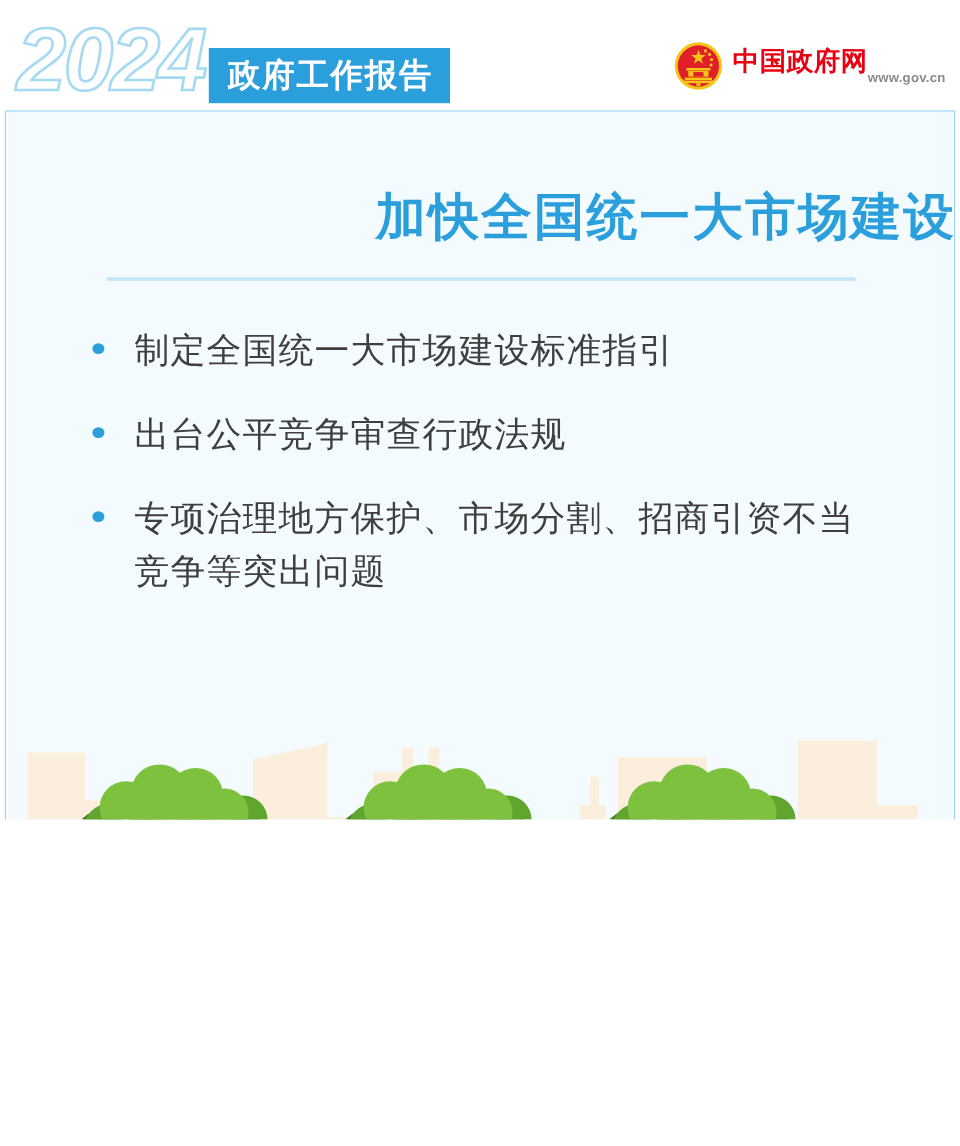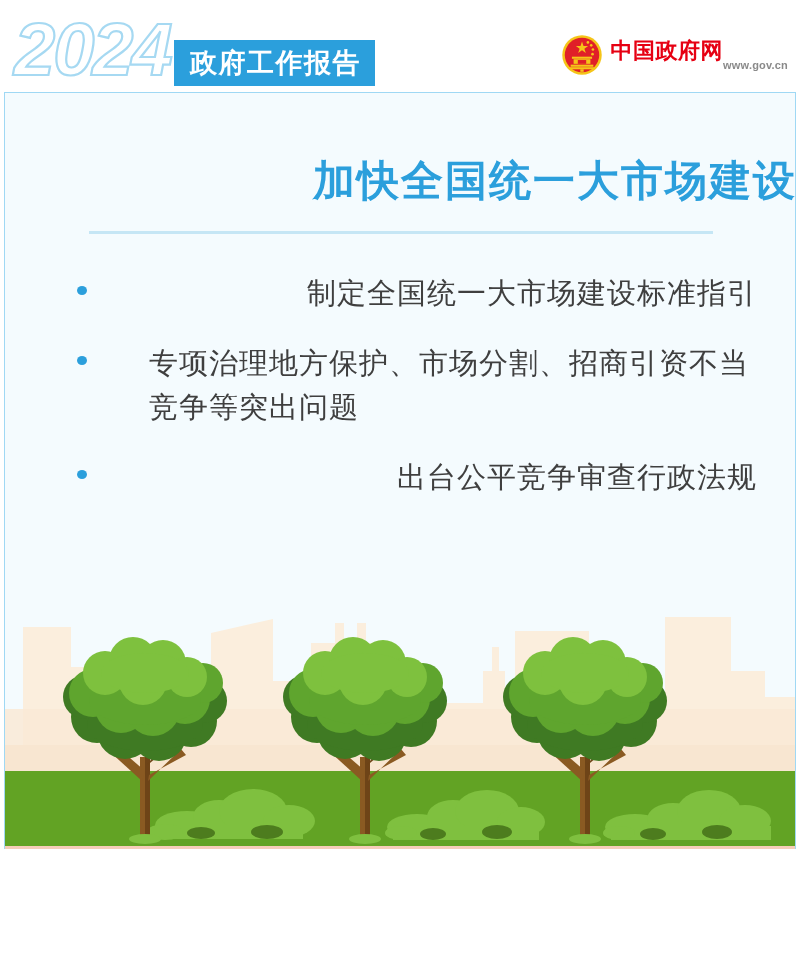--- a/index.html
+++ b/index.html
@@ -6,21 +6,21 @@
     margin: 0;
     padding: 0;
     background: #ffffff;
   }
   body {
     font-family: "Liberation Sans", "DejaVu Sans", sans-serif;
   }
   #page {
     position: relative;
     width: 800px;
-    height: 849px;
+    height: 683px;
     background: #ffffff;
     overflow: hidden;
   }
 
   
   #header {
     position: absolute;
     left: 0; top: 0;
     width: 800px; height: 92px;
     background: #ffffff;
@@ -123,21 +123,20 @@
 
   #bullets {
     position: absolute;
     left: 72px; top: 178px;
     width: 680px;
   }
   .bullet-row {
     display: flex;
     align-items: flex-start;
     margin-bottom: 26px;
-    justify-content: space-between;
   }
   .bullet-dot {
     flex: 0 0 10px;
     width: 9px; height: 9px;
     border-radius: 50%;
     background: #2b9fdc;
     margin-top: 15px;
     margin-right: 25px;
   }
   .bullet-text {
@@ -213,25 +212,25 @@
 
     <div id="divider"></div>
 
     <div id="bullets">
       <div class="bullet-row">
         <span class="bullet-dot"></span>
         <span class="bullet-text">制定全国统一大市场建设标准指引</span>
       </div>
       <div class="bullet-row">
         <span class="bullet-dot"></span>
-        <span class="bullet-text">专项治理地方保护、市场分割、招商引资不当竞争等突出问题</span>
+        <span class="bullet-text">出台公平竞争审查行政法规</span>
       </div>
       <div class="bullet-row">
         <span class="bullet-dot"></span>
-        <span class="bullet-text">出台公平竞争审查行政法规</span>
+        <span class="bullet-text">专项治理地方保护、市场分割、招商引资不当竞争等突出问题</span>
       </div>
     </div>
 
     <div id="attribution">——2024年政府工作任务</div>
 
     <div id="illustration">
       <svg width="790" height="365" viewBox="0 0 790 365">
         <defs>
           <linearGradient id="roadGrad" x1="0" y1="0" x2="0" y2="1">
             <stop offset="0%" stop-color="#f7cdb8"></stop>

